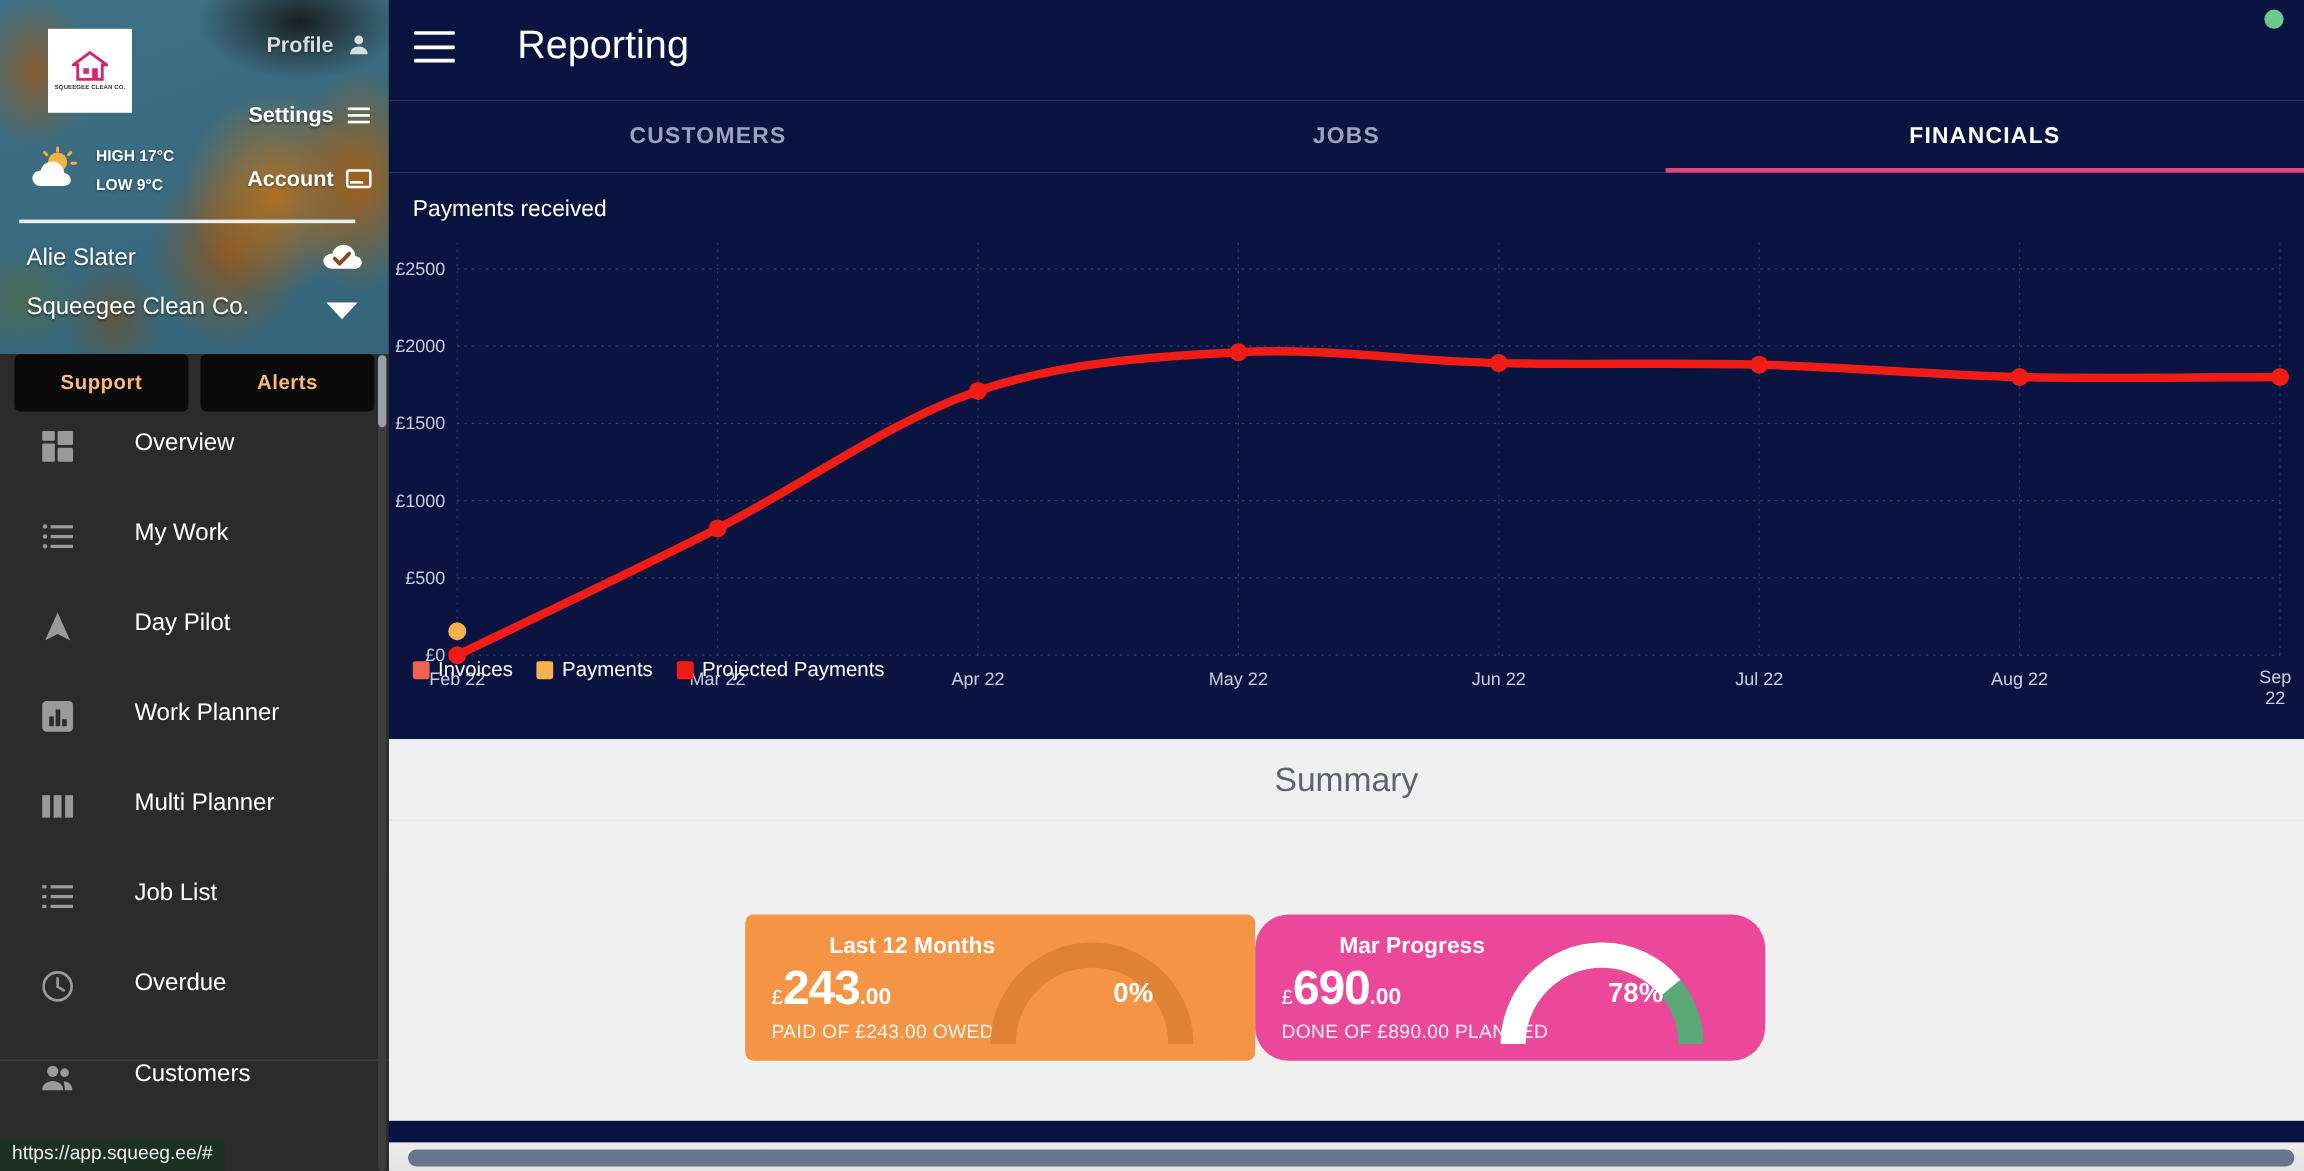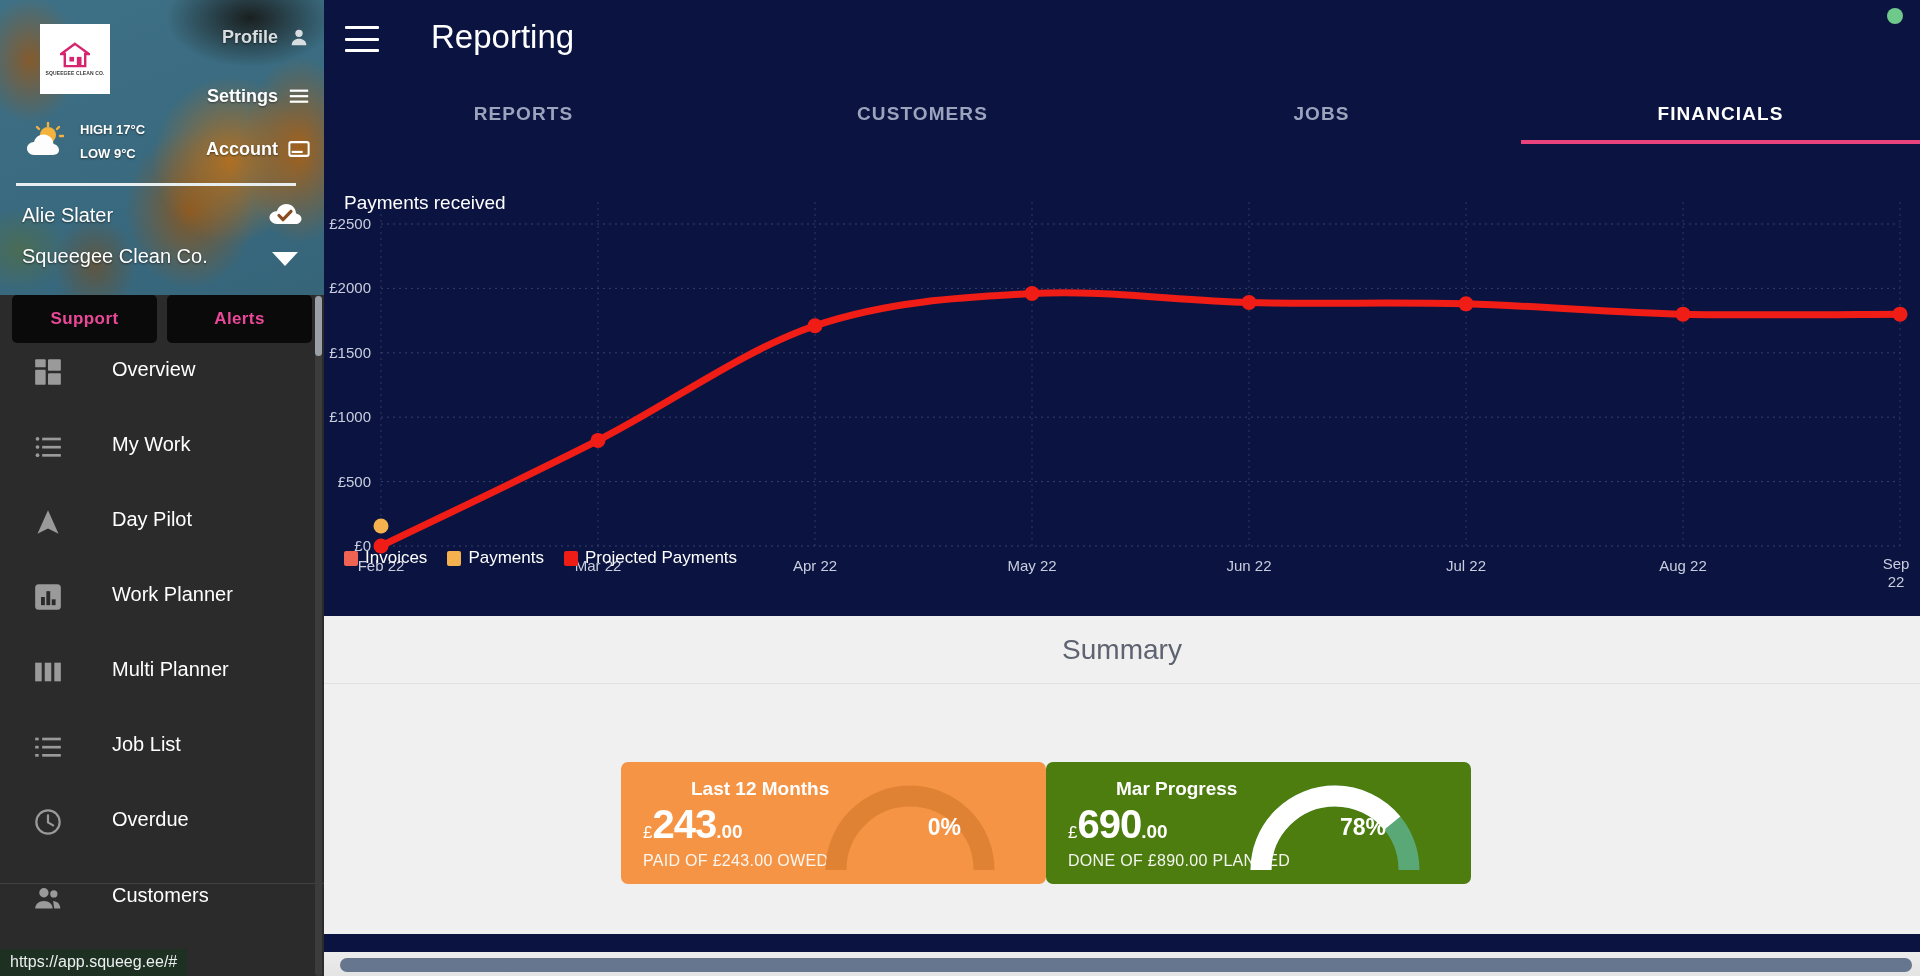--- a/index.html
+++ b/index.html
@@ -60,21 +60,21 @@
     text-shadow:0 1px 2px rgba(0,0,0,.5); }
   #sb-company { position:absolute; left:22px; top:245px; font-size:20px; color:#fff;
     text-shadow:0 1px 2px rgba(0,0,0,.5); }
   #sb-cloud { position:absolute; right:22px; top:200px; width:34px; height:26px; cursor:pointer; }
   #sb-caret { position:absolute; right:26px; top:252px; width:0;height:0;
     border-left:13px solid transparent; border-right:13px solid transparent;
     border-top:14px solid #fff; cursor:pointer; }
 
   #sb-btnrow { position:absolute; left:0; top:295px; width:324px; height:48px;
     display:flex; gap:10px; padding:0 12px; }
-  .sb-btn { flex:1; background:#0a0a0a; color:#ec4899; font-size:17px; font-weight:bold;
+  .sb-btn { flex:1; background:#0a0a0a; color:#fdba74; font-size:17px; font-weight:bold;
     border:none; border-radius:5px; cursor:pointer; letter-spacing:.4px; }
 
   #sb-nav { position:absolute; left:0; top:358px; width:324px; height:618px; }
   .nav-item { display:flex; align-items:flex-start; height:75px; padding-left:34px; cursor:pointer; }
   .nav-item .nic { width:28px; height:28px; flex:0 0 28px; display:block; }
   .nav-item .nlbl { margin-left:50px; font-size:20px; color:#fff; }
   .nav-sep { height:1px; background:#414141; margin:0 0 0 0; }
 
   #sb-scroll { position:absolute; right:2px; top:295px; width:7px; height:681px;
     background:#3c3c3c; border-radius:4px; }
@@ -101,37 +101,37 @@
   #tabbar { position:relative; height:60px; background:#0b1440; display:flex; }
   .tab { flex:1; display:flex; align-items:center; justify-content:center;
     font-size:19px; font-weight:bold; letter-spacing:1.1px; color:#9ba3bd; cursor:pointer;
     position:relative; }
   .tab.active { color:#fff; }
   .tab.active::after { content:""; position:absolute; left:0; right:0; bottom:0;
     height:4px; background:#e8437d; }
 
   
   #chart-panel { position:relative; height:472px; background:#0b1440; }
-  #chart-title { position:absolute; left:20px; top:20px; font-size:19px; color:#fff;margin-top:28px; }
+  #chart-title { position:absolute; left:20px; top:20px; font-size:19px; color:#fff; }
   #plot { position:absolute; left:0; top:50px; width:1596px; height:420px; }
   #legend { position:absolute; left:20px; top:404px; display:flex; align-items:center; gap:7px;
     font-size:17px; color:#fff; }
   .lg-item { display:flex; align-items:center; gap:7px; margin-right:13px; cursor:pointer; }
   .lg-sw { width:14px; height:15px; border-radius:2px; display:block; }
 
   
   #summary-band { position:relative; height:68px; background:#f0f0f0;
     border-bottom:1px solid #e0e0e0; display:flex; align-items:center; justify-content:center; }
   #summary-title { font-size:28px; color:#5d6370; }
 
   #cards { position:relative; height:250px; background:#f0f0f0; }
   .card { position:absolute; top:78px; width:425px; height:122px; border-radius:7px;
     padding:16px 22px; color:#fff; overflow:hidden; }
   #card-paid { left:297px; background:#f59445; }
-  #card-progress { left:722px; background:#4d7c0f; }
+  #card-progress { left:722px; background:#ec4899;border-radius:28px; }
   .card-title { font-size:19px; font-weight:bold; margin-bottom:2px;margin-left:48px; }
   .card-amt { display:flex; align-items:baseline; line-height:1; margin-top:4px; }
   .card-amt .cur { font-size:17px; }
   .card-amt .big { font-size:40px; font-weight:bold; letter-spacing:-1px; }
   .card-amt .dec { font-size:19px; font-weight:bold; }
   .card-sub { font-size:16px; margin-top:8px; letter-spacing:.3px; opacity:.93; }
   .gauge { position:absolute; right:12px; top:18px; width:220px; height:96px; }
   .gauge-pct { position:absolute; right:85px; top:52px; font-size:23px; font-weight:bold; color:#fff; }
 
   #bottom-gap { position:absolute; left:324px; top:952px; width:1596px; height:24px;
@@ -310,21 +310,20 @@
       <div id="hamburger">
         <span></span>
           <span></span>
           <span></span>
       </div>
       <div id="page-title">Reporting</div>
       <div id="green-dot"></div>
     </div>
 
     <div id="tabbar">
-      <div class="tab">REPORTS</div>
       <div class="tab">CUSTOMERS</div>
       <div class="tab">JOBS</div>
       <div class="tab active">FINANCIALS</div>
     </div>
 
     <div id="chart-panel">
       <div id="chart-title">Payments received</div>
       <svg id="plot" viewBox="0 0 1596 420" preserveAspectRatio="none">
           <line x1="57" y1="352" x2="1576" y2="352" stroke="#46507a" stroke-width="1" stroke-dasharray="2 4" opacity="0.75"></line>
           <text x="47" y="357" fill="#c9cede" font-size="15" text-anchor="end" font-family="&quot;Liberation Sans&quot;, sans-serif">£0</text>

